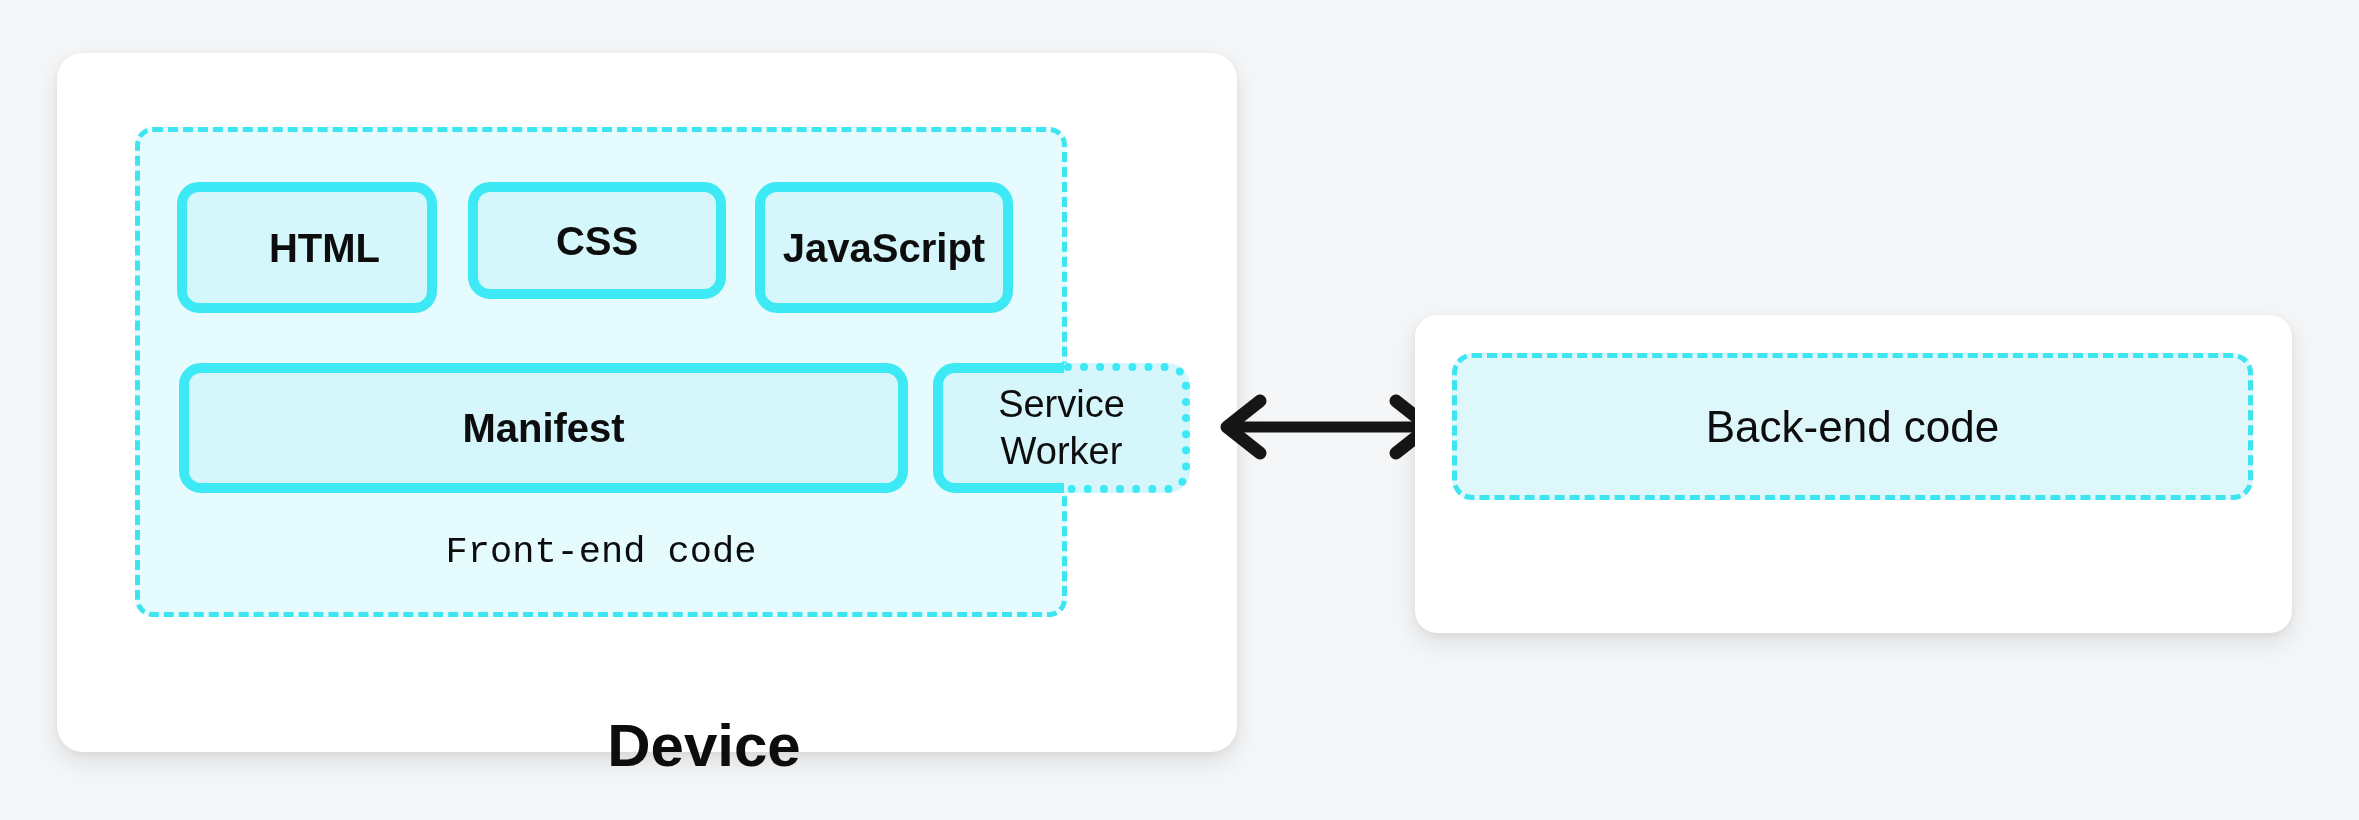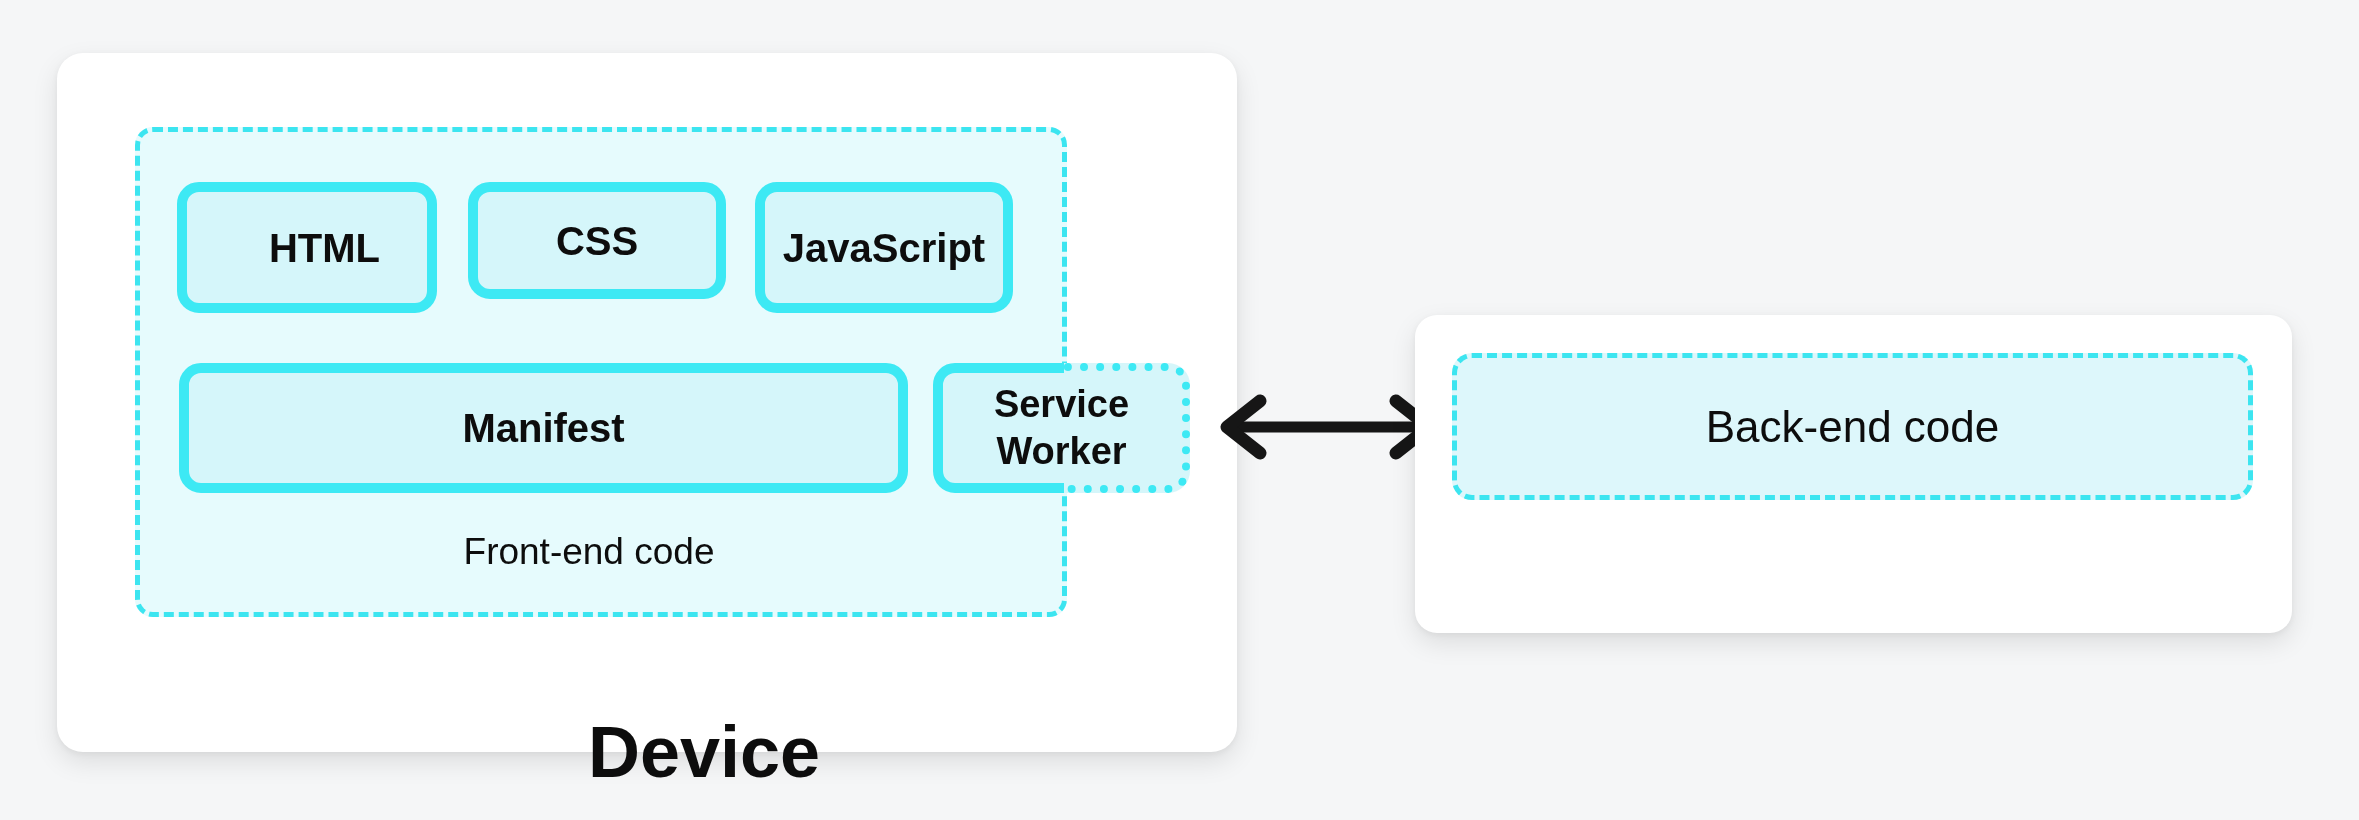--- a/index.html
+++ b/index.html
@@ -62,34 +62,34 @@
   #sw-wrap{position:absolute;left:933px;top:363px;width:257px;height:130px;}
   .sw-layer{
     position:absolute;inset:0;box-sizing:border-box;
     border-radius:22px;background:var(--box-fill);
   }
   #sw-solid{border:10px solid var(--accent);clip-path:inset(0 49% 0 0);}
   #sw-dotted{border:8px dotted var(--accent);clip-path:inset(0 0 0 51%);}
   #sw-label{
     position:absolute;inset:0;z-index:2;
     display:flex;align-items:center;justify-content:center;
-    font-weight:700;font-size:38px;line-height:1.25;text-align:center;
+    font-weight:400;font-size:38px;line-height:1.25;text-align:center;
     padding:18px 26px;
   }
 
   .zone-label{
     position:absolute;
     text-align:center;
     font-size:37px;font-weight:400;color:var(--text);
   }
-  #frontend-label{left:123px;top:531px;width:932px;}
+  #frontend-label{left:135px;top:531px;width:932px;font-family:Liberation Mono, monospace;}
   .big-label{
     position:absolute;text-align:center;font-weight:700;color:var(--text);
   }
-  #device-label{left:57px;top:658px;width:1180px;font-size:72px;}
+  #device-label{left:57px;top:658px;width:1180px;font-size:60px;}
 
   #backend-box{
     position:absolute;left:1452px;top:353px;width:801px;height:147px;
     box-sizing:border-box;
     border:5px dashed var(--dashed-border);
     border-radius:20px;
     background:var(--backend-fill);
     display:flex;align-items:center;justify-content:center;
     font-size:44px;font-weight:400;
   }

